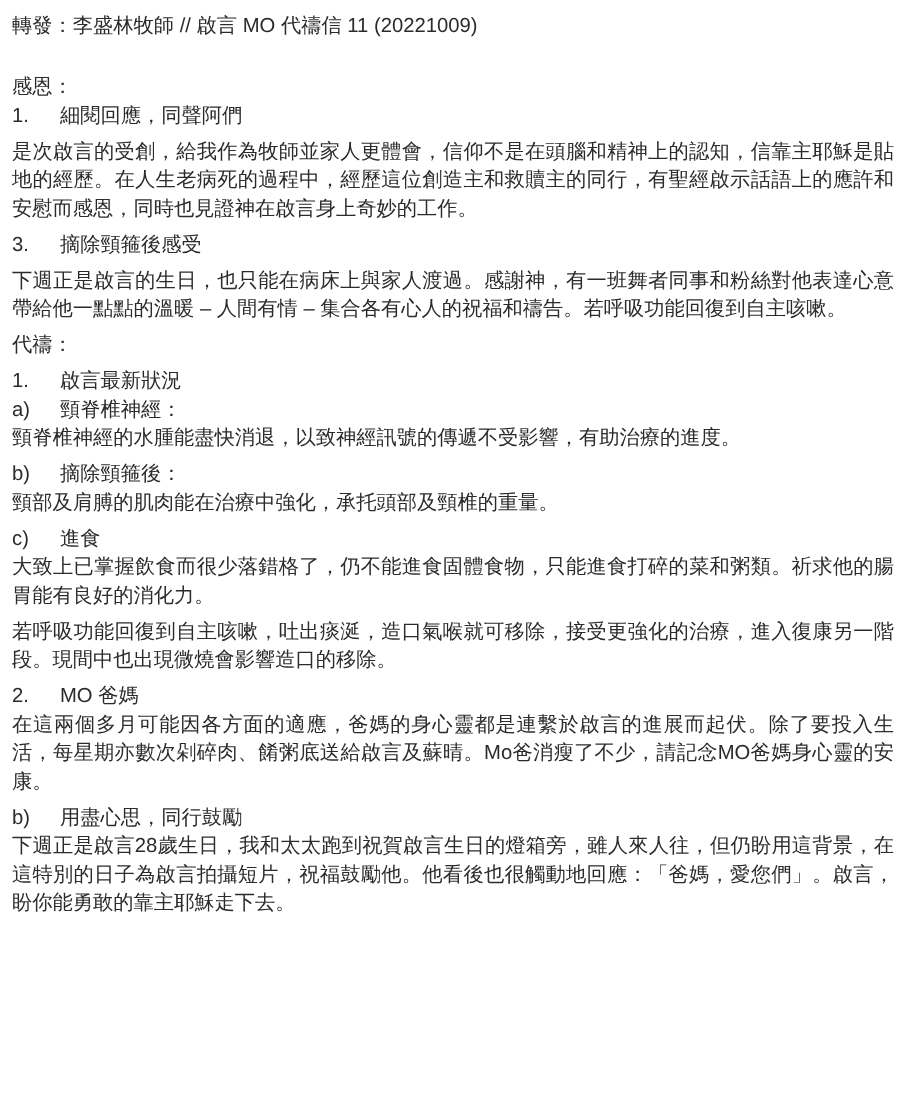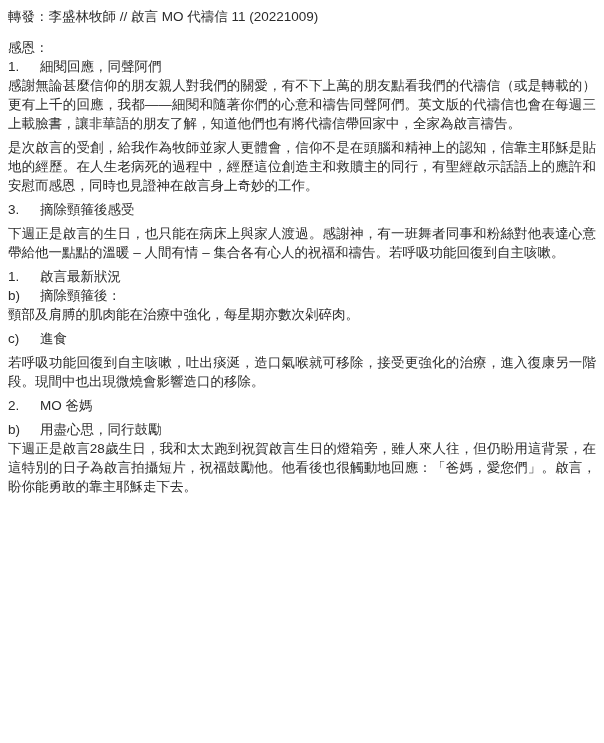--- a/index.html
+++ b/index.html
@@ -15,21 +15,21 @@
     color: #2b2b2b;
     font-size: 13.5px;
     line-height: 19px;
     -webkit-font-smoothing: antialiased;
   }
   .doc {
     padding: 7px 8px 6px 8px;
     width: 588px;
   }
   .header-line {
-    margin: 0 0 12px 0;
+    margin: 0 0 22px 0;
     white-space: nowrap;
   }
   .block {
     margin: 0 0 5px 0;
   }
   .block.tight {
     margin-bottom: 0;
   }
   .item-heading {
     display: block;
@@ -51,47 +51,55 @@
 <body>
 
 <div class="doc">
   <div class="header-line">轉發：李盛林牧師 // 啟言 MO 代禱信 11 (20221009)</div>
   <div id="blocks">
       <div class="block tight">
         <span class="section-label">感恩：</span>
       </div>
       <div class="block">
         <span class="item-heading"><span class="marker">1.</span><span class="item-title">細閱回應，同聲阿們</span></span>
-        <span class="item-body">感謝無論甚麼信仰的朋友親人對我們的關愛，有不下上萬的朋友點看我們的代禱信（或是轉載的）更有上千的回應，我都——細閱和隨著你們的心意和禱告同聲阿們。英文版的代禱信也會在每週三上載臉書，讓非華語的朋友了解，知道他們也有將代禱信帶回家中，全家為啟言禱告。</span>
       </div>
       <div class="block">
         <span class="item-body">是次啟言的受創，給我作為牧師並家人更體會，信仰不是在頭腦和精神上的認知，信靠主耶穌是貼地的經歷。在人生老病死的過程中，經歷這位創造主和救贖主的同行，有聖經啟示話語上的應許和安慰而感恩，同時也見證神在啟言身上奇妙的工作。</span>
       </div>
       <div class="block">
         <span class="item-heading"><span class="marker">3.</span><span class="item-title">摘除頸箍後感受</span></span>
       </div>
       <div class="block">
         <span class="item-body">下週正是啟言的生日，也只能在病床上與家人渡過。感謝神，有一班舞者同事和粉絲對他表達心意帶給他一點點的溫暖 – 人間有情 – 集合各有心人的祝福和禱告。若呼吸功能回復到自主咳嗽。</span>
       </div>
+      <div class="block">
+        <span class="section-label">代禱：</span>
+      </div>
       <div class="block tight">
         <span class="item-heading"><span class="marker">1.</span><span class="item-title">啟言最新狀況</span></span>
       </div>
       <div class="block">
+        <span class="item-heading"><span class="marker">a)</span><span class="item-title">頸脊椎神經：</span></span>
+        <span class="item-body">頸脊椎神經的水腫能盡快消退，以致神經訊號的傳遞不受影響，有助治療的進度。</span>
+      </div>
+      <div class="block">
         <span class="item-heading"><span class="marker">b)</span><span class="item-title">摘除頸箍後：</span></span>
-        <span class="item-body">頸部及肩膊的肌肉能在治療中強化，每星期亦數次剁碎肉。</span>
+        <span class="item-body">頸部及肩膊的肌肉能在治療中強化，承托頭部及頸椎的重量。</span>
       </div>
       <div class="block">
         <span class="item-heading"><span class="marker">c)</span><span class="item-title">進食</span></span>
+        <span class="item-body">大致上已掌握飲食而很少落錯格了，仍不能進食固體食物，只能進食打碎的菜和粥類。祈求他的腸胃能有良好的消化力。</span>
       </div>
       <div class="block">
         <span class="item-body">若呼吸功能回復到自主咳嗽，吐出痰涎，造口氣喉就可移除，接受更強化的治療，進入復康另一階段。現間中也出現微燒會影響造口的移除。</span>
       </div>
       <div class="block tight">
         <span class="item-heading"><span class="marker">2.</span><span class="item-title">MO 爸媽</span></span>
       </div>
       <div class="block">
+        <span class="item-body">在這兩個多月可能因各方面的適應，爸媽的身心靈都是連繫於啟言的進展而起伏。除了要投入生活，每星期亦數次剁碎肉、餚粥底送給啟言及蘇晴。Mo爸消瘦了不少，請記念MO爸媽身心靈的安康。</span>
       </div>
       <div class="block">
         <span class="item-heading"><span class="marker">b)</span><span class="item-title">用盡心思，同行鼓勵</span></span>
         <span class="item-body">下週正是啟言28歲生日，我和太太跑到祝賀啟言生日的燈箱旁，雖人來人往，但仍盼用這背景，在這特別的日子為啟言拍攝短片，祝福鼓勵他。他看後也很觸動地回應：「爸媽，愛您們」。啟言，盼你能勇敢的靠主耶穌走下去。</span>
       </div>
     </div>
 </div>
 
 </body></html>

